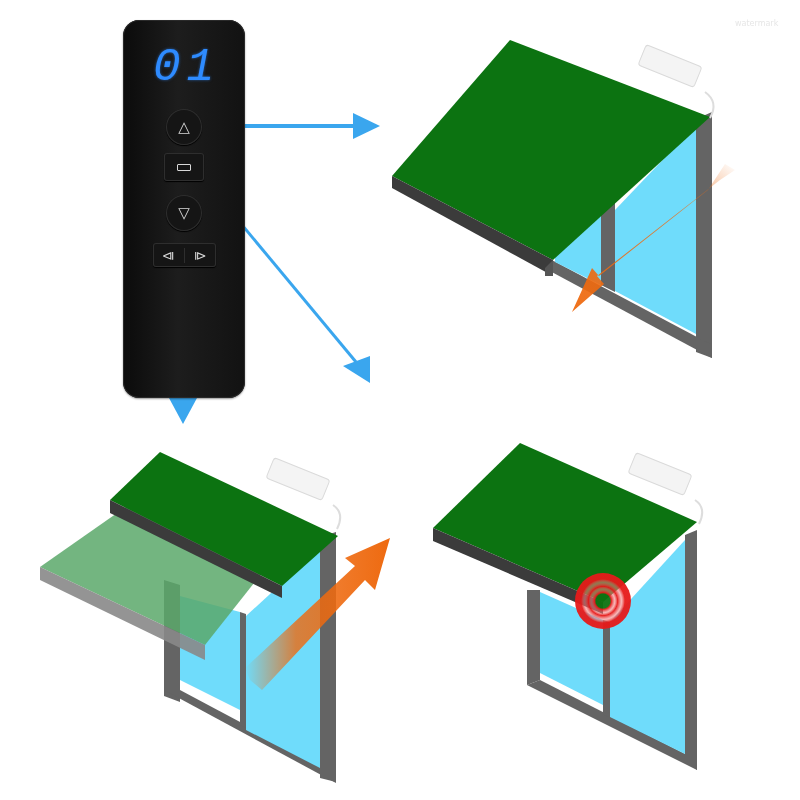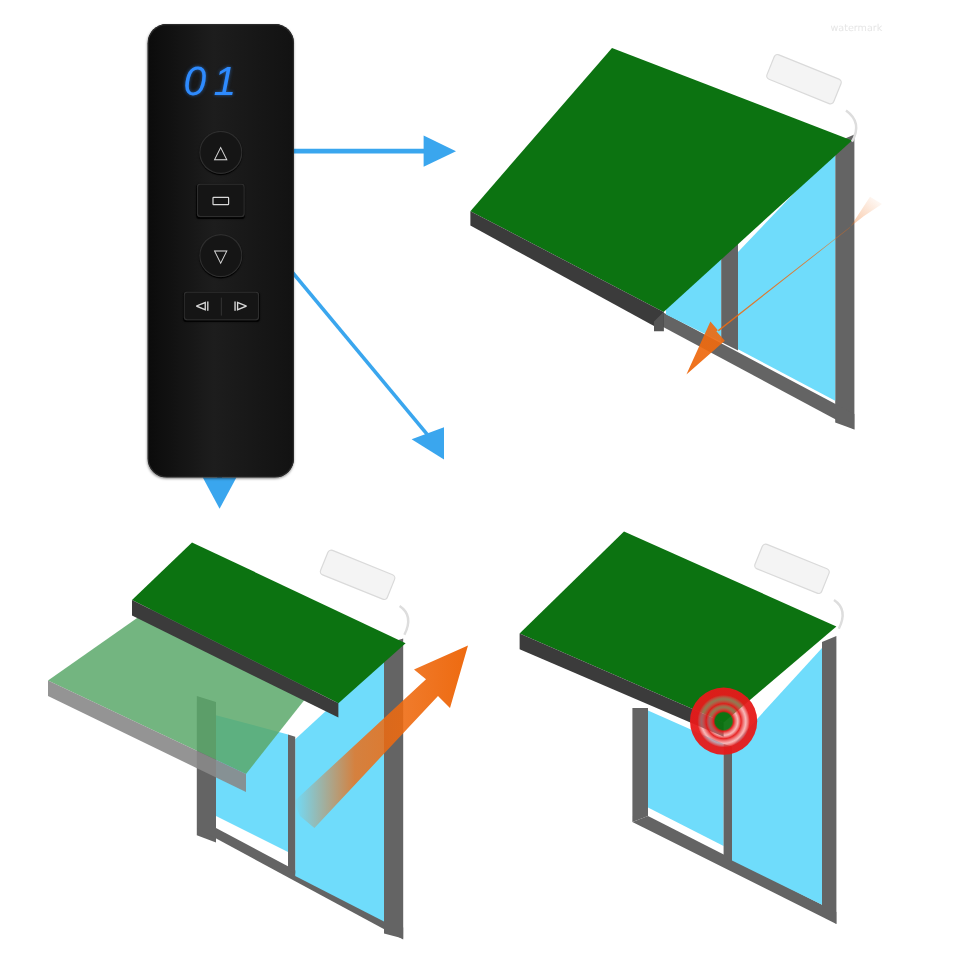--- a/index.html
+++ b/index.html
@@ -5,37 +5,37 @@
     html, body { margin: 0; padding: 0; background: #ffffff; }
     body { width: 800px; height: 800px; position: relative; overflow: hidden; font-family: "DejaVu Sans", sans-serif; }
     .layer { position: absolute; left: 0; top: 0; width: 800px; height: 800px; }
     .remote {
       position: absolute; left: 123px; top: 20px; width: 122px; height: 378px;
       background: linear-gradient(90deg, #0b0b0b 0%, #1d1d1d 45%, #121212 100%);
       border-radius: 16px; box-shadow: inset 0 0 0 1px #2a2a2a, 0 1px 2px rgba(0,0,0,0.4);
     }
     .display {
       position: absolute; left: 30px; top: 28px; width: 62px; height: 40px;
-      color: #2e8bff; font-family: Liberation Sans, sans-serif; font-size: 34px; font-style: italic;
+      color: #2e8bff; font-family: Liberation Mono, monospace; font-size: 46px; font-style: italic;
       letter-spacing: 6px; text-shadow: 0 0 3px rgba(46,139,255,0.6); line-height: 40px;
     }
     .btn {
       position: absolute; color: #d8d8d8; display: flex; align-items: center; justify-content: center;
       background: #151515; box-shadow: inset 0 0 0 1px #2e2e2e, 0 1px 1px #000;
       font-family: "DejaVu Sans", sans-serif;
     }
     .btn-round { width: 36px; height: 36px; border-radius: 50%; font-size: 15px; }
     .btn-up { left: 43px; top: 89px; }
     .btn-down { left: 43px; top: 175px; }
     .btn-stop { left: 41px; top: 133px; width: 40px; height: 28px; border-radius: 3px; }
     .stop-glyph { width: 12px; height: 5px; border: 1.5px solid #d8d8d8; border-radius: 1px; }
     .btn-pair { left: 30px; top: 223px; width: 63px; height: 24px; border-radius: 3px; background: #151515; display: flex; }
     .btn-half { flex: 1; display: flex; align-items: center; justify-content: center; font-size: 13px; color: #d8d8d8; }
     .btn-half + .btn-half { border-left: 1px solid #2e2e2e; }
-    .watermark { position: absolute; left: 692px; top: 19px; font-size: 8px; color: #e6e6e6; }
+    .watermark { position: absolute; left: 735px; top: 19px; font-size: 8px; color: #e6e6e6; }
   </style>
 </head>
 <body>
 
 <svg class="layer" viewBox="0 0 800 800" xmlns="http://www.w3.org/2000/svg">
   <defs>
     <linearGradient id="orangeFadeTR" x1="0" y1="0" x2="1" y2="0">
       <stop offset="0" stop-color="#ee6a10" stop-opacity="0"></stop>
       <stop offset="0.35" stop-color="#ee6a10" stop-opacity="0.8"></stop>
       <stop offset="1" stop-color="#ee6a10"></stop>

